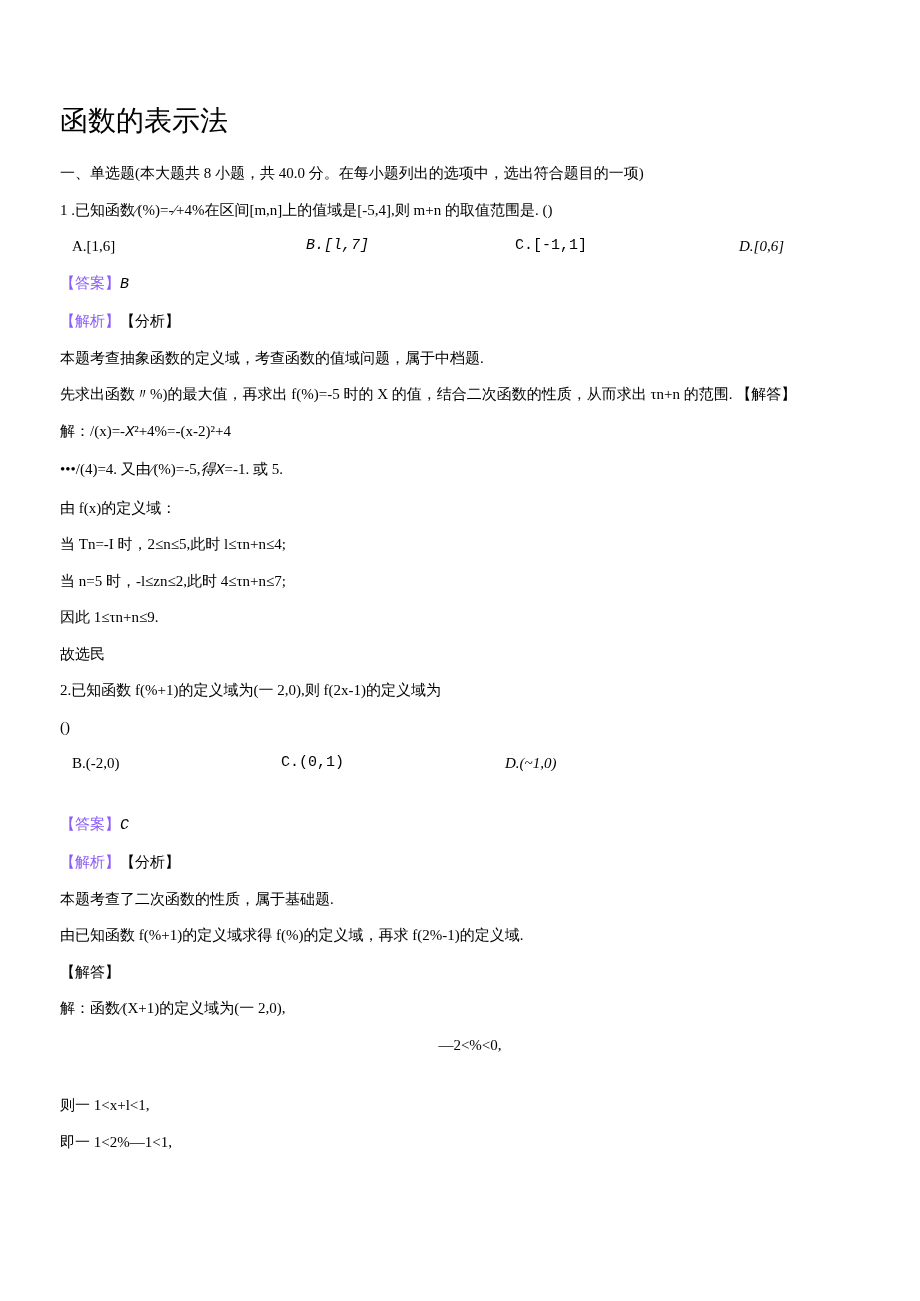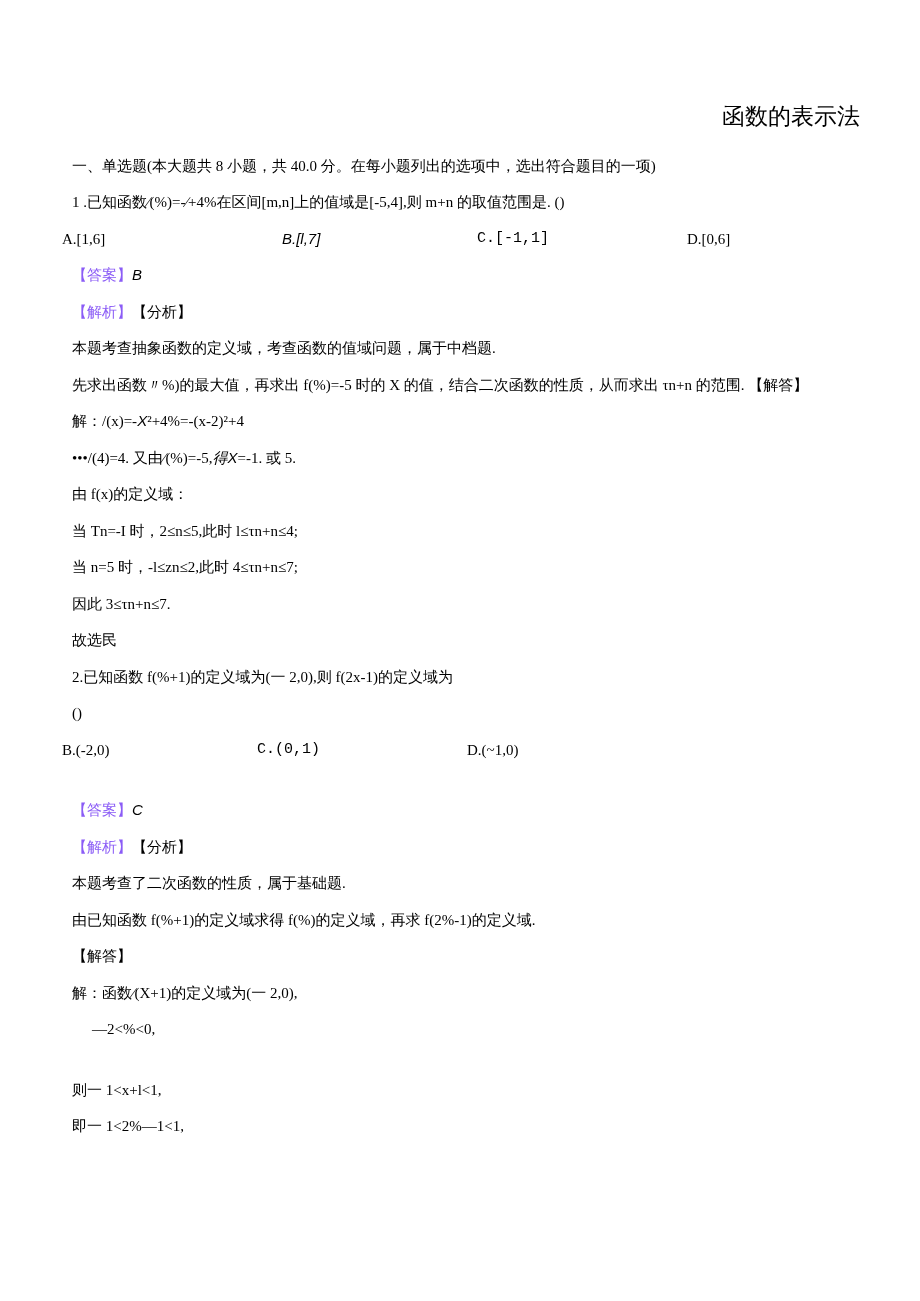--- a/index.html
+++ b/index.html
@@ -7,52 +7,54 @@
       padding: 60px 60px 40px 60px;
       font-family: "SimSun", "宋体", serif;
       font-size: 15px;
       line-height: 1.5;
       color: #000;
       background: #fff;
       width: 920px;
       box-sizing: border-box;
     }
     h1 {
-      text-align: right;
-      font-size: 23px;
+      text-align: left;
+      font-size: 28px;
       font-weight: normal;
       margin: 40px 0 20px 0;
       font-family: "SimSun", "宋体", serif;
     }
     p {
-      margin: 14px 12px;
+      margin: 14px 0;
     }
     .options {
       display: flex;
-      margin: 14px 2px;
+      margin: 14px 12px;
+      gap: 14px;
     }
     .options > span {
       flex: 0 0 auto;
     }
     .opt-a { width: 220px; }
     .opt-b { width: 195px; }
     .opt-c { width: 210px; font-family: Liberation Mono, monospace; }
-    .opt-d { width: auto; }
+    .opt-d { width: auto; font-style: italic; }
     .blue {
       color: #8b5cf6;
     }
     .italic {
       font-style: italic;
-      font-family: Liberation Sans, sans-serif;
+      font-family: Liberation Mono, monospace;
     }
     .spacer {
       height: 10px;
     }
     .indent {
       padding-left: 20px;
+      text-align: center;
     }
   </style>
 </head>
 <body>
 
 <h1>函数的表示法</h1>
 
 <p>一、单选题(本大题共 8 小题，共 40.0 分。在每小题列出的选项中，选出符合题目的一项)</p>
 
 <p>1 .已知函数∕(%)=-∕+4%在区间[m,n]上的值域是[-5,4],则 m+n 的取值范围是. ()</p>
@@ -76,21 +78,21 @@
 <p>先求出函数〃%)的最大值，再求出 f(%)=-5 时的 X 的值，结合二次函数的性质，从而求出 τn+n 的范围. 【解答】</p>
 <p>
   <span>解：/(x)=-</span><span class="italic">X</span><span>²+4%=-(x-2)²+4</span>
 </p>
 <p>
   <span>•••/(4)=4. 又由∕(%)=-5,</span><span class="italic">得</span><span class="italic">X</span><span>=-1. 或 5.</span>
 </p>
 <p>由 f(x)的定义域：</p>
 <p>当 Tn=-I 时，2≤n≤5,此时 l≤τn+n≤4;</p>
 <p>当 n=5 时，-l≤zn≤2,此时 4≤τn+n≤7;</p>
-<p>因此 3≤τn+n≤7.</p>
+<p>因此 1≤τn+n≤9.</p>
 <p>故选民</p>
 
 <p>2.已知函数 f(%+1)的定义域为(一 2,0),则 f(2x-1)的定义域为</p>
 <p>()</p>
 
 <div class="options">
   <span class="opt-b">B.(-2,0)</span>
   <span class="opt-c">C.(0,1)</span>
   <span class="opt-d">D.(~1,0)</span>
 </div>

